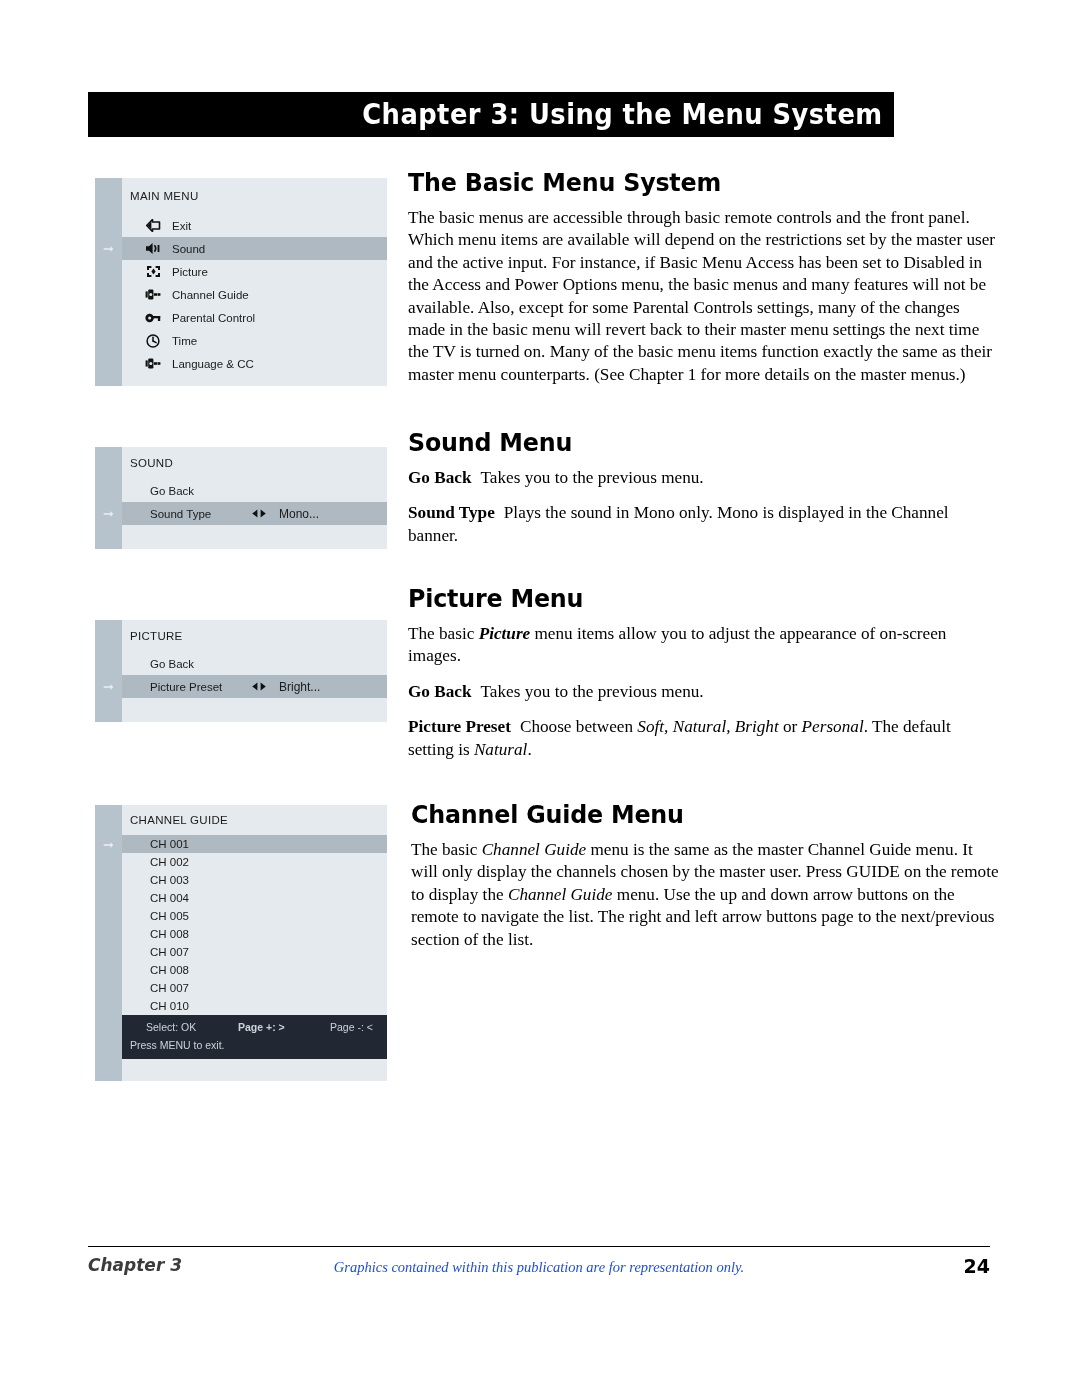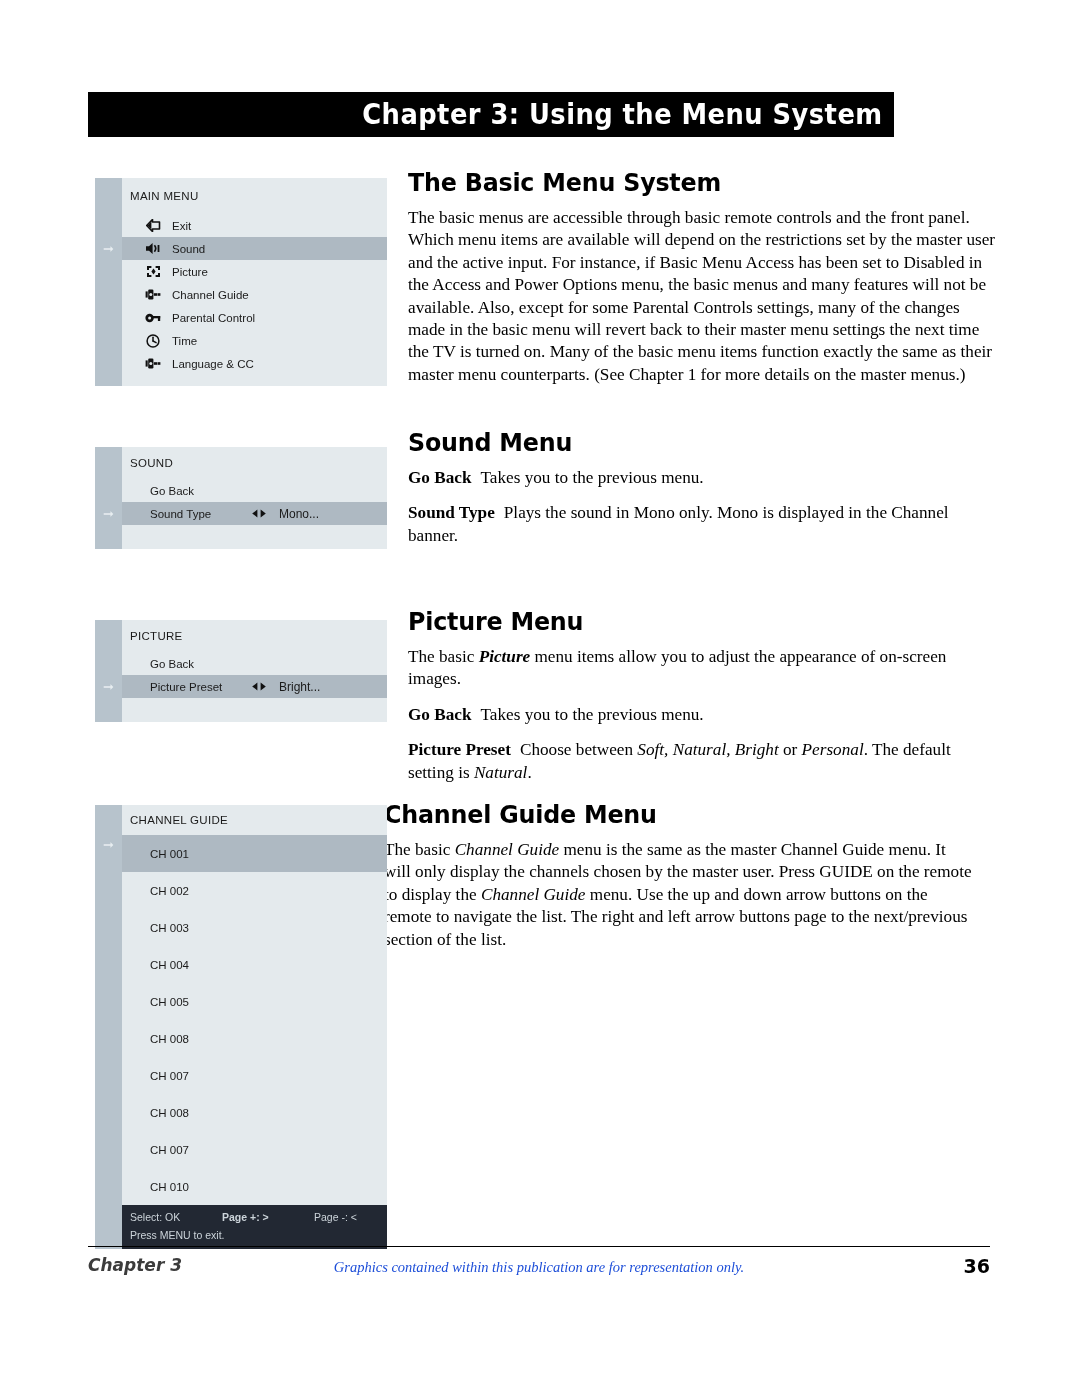--- a/index.html
+++ b/index.html
@@ -60,22 +60,22 @@
   }
   p.body-text:last-child { margin-bottom: 0; }
   .ital { font-style: italic; }
   .bi { font-weight: bold; font-style: italic; }
   .term { font-weight: bold; }
   .gap { display: inline-block; width: 9px; }
 
   
   .blk-basic   { position: absolute; left: 408px; top: 168px;  width: 588px; }
   .blk-sound   { position: absolute; left: 408px; top: 428px;  width: 588px; }
-  .blk-picture { position: absolute; left: 408px; top: 607px;  width: 588px; }
-  .blk-guide   { position: absolute; left: 384px; top: 800px;  width: 588px; }
+  .blk-picture { position: absolute; left: 408px; top: 584px;  width: 588px; }
+  .blk-guide   { position: absolute; left: 411px; top: 800px;  width: 588px; }
 
   
   .tv-panel {
     position: absolute;
     left: 95px;
     width: 292px;
     font-family: "Liberation Sans", sans-serif;
     background: #e4eaed;
     display: flex;
     flex-direction: row;
@@ -173,32 +173,33 @@
   #picture-panel .panel-title { height: 32px; }
   #picture-panel .strip-head { height: 32px; }
   #picture-panel .row { height: 23px; }
   #picture-panel .strip-cell { height: 23px; }
   #picture-panel .tail { flex: 1 1 auto; }
 
   
   #guide-panel { top: 805px; }
   #guide-panel .panel-title { height: 30px; }
   #guide-panel .strip-head { height: 30px; }
-  #guide-panel .row { height: 37px; }
+  #guide-panel .row { height: 18px; }
   #guide-panel .strip-cell { height: 19.8px; }
 
   .guide-foot {
     background: #222833;
     color: #ccd4da;
     font-size: 10.5px;
     padding: 6px 0 8px 0;
   }
   .guide-foot-line1 {
     display: flex;
     padding-left: 8px;
+    margin-left: 16px;
   }
   .guide-foot-line1 span { white-space: nowrap; }
   .gf-sel { width: 92px; }
   .gf-pp  { width: 92px; font-weight: bold; }
   .guide-foot-line2 { padding-left: 8px; padding-top: 6px; white-space: nowrap; }
   .strip-foot { background: #b7c3cc; }
 
   
   .footer-rule {
     position: absolute;
@@ -514,14 +515,14 @@
       </div>
       <div class="guide-foot-line2">Press MENU to exit.</div>
     </div>
   </div>
 </div>
 
 <div class="footer-rule"></div>
 <div class="footer">
   <div class="footer-chapter">Chapter 3</div>
   <div class="footer-note">Graphics contained within this publication are for representation only.</div>
-  <div class="footer-page">36</div>
+  <div class="footer-page">24</div>
 </div>
 
 </body></html>

